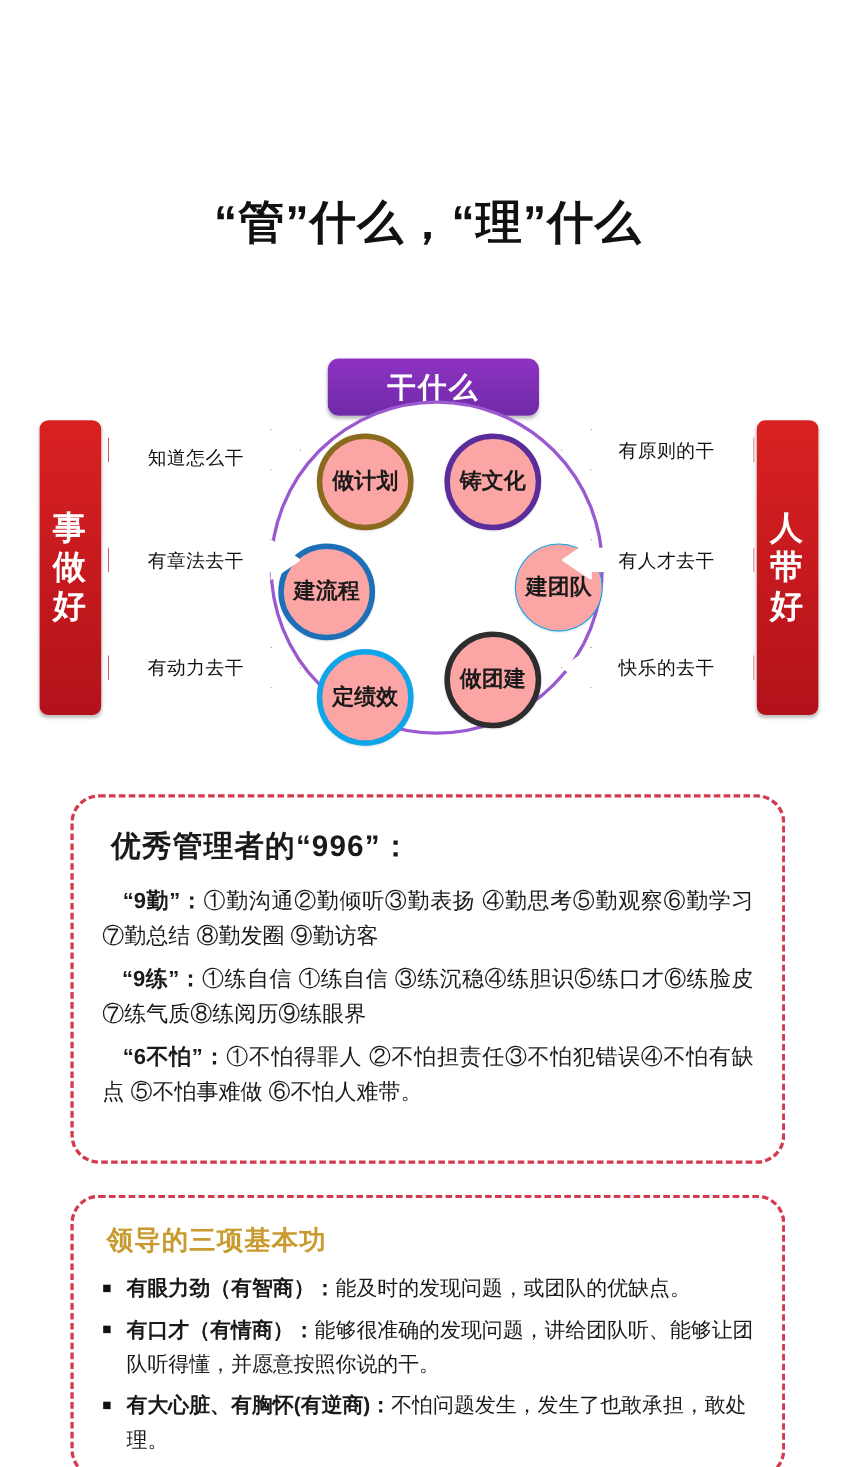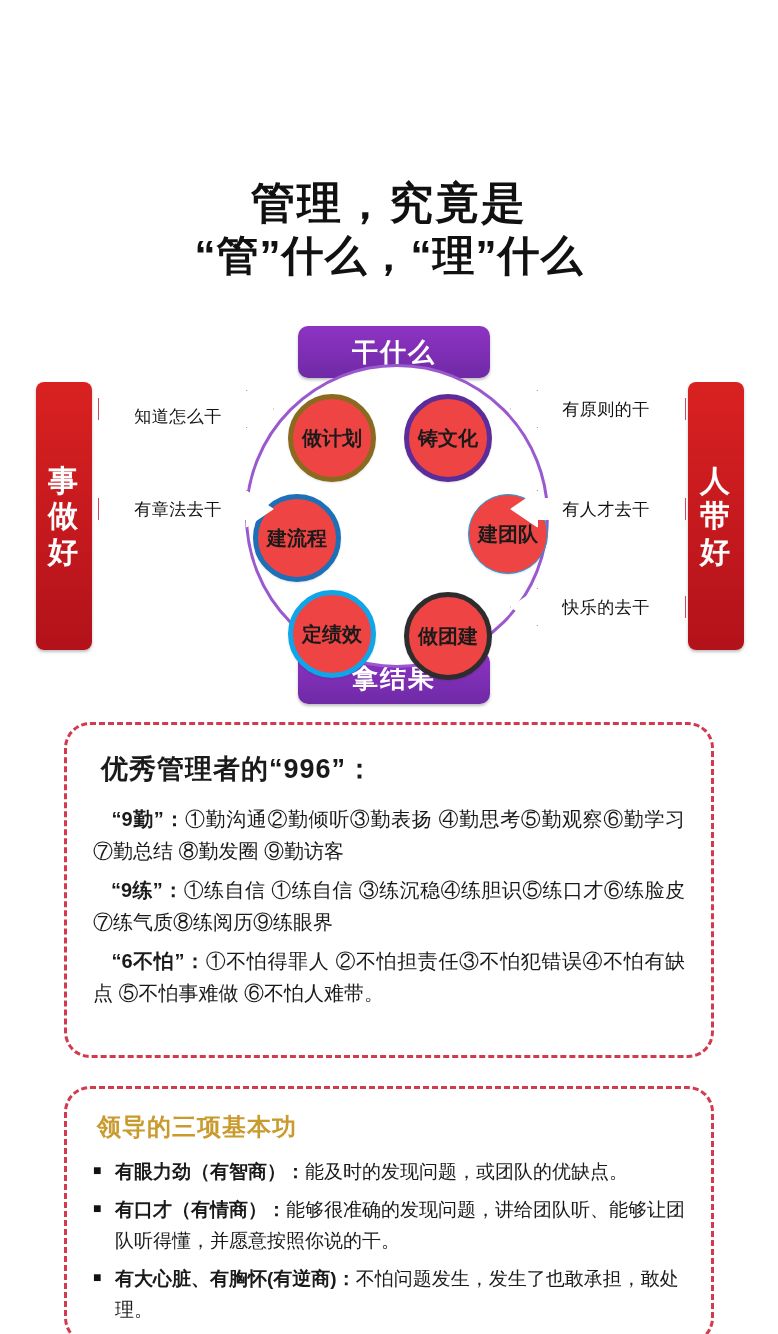--- a/index.html
+++ b/index.html
@@ -71,37 +71,37 @@
     border: 3px solid #9b59d0;
     border-radius: 50%;
     background: #fff;
   }
 
   .node {
     position: absolute;
     width: 78px;
     height: 78px;
     border-radius: 50%;
-    background: #ef4444;
+    background: #fca5a5;
     display: flex;
     align-items: center;
     justify-content: center;
     font-size: 20px;
     font-weight: bold;
     color: #1a1a1a;
     box-shadow: 0 1px 2px rgba(0,0,0,.12);
     line-height: 1.1;
     text-align: center;
   }
   .node.n0 { left: 288px; top: 76px; border: 5px solid #8a6a1f; }
   .node.n1 { left: 404px; top: 76px; border: 5px solid #5b2d9b; }
   .node.n2 { left: 253px; top: 176px; border: 5px solid #1d6fb8; }
   .node.n3 { left: 468px; top: 176px; border: 1px solid #0ea5e9; }
   .node.n4 { left: 288px; top: 272px; border: 5px solid #0ea5e9; }
-  .node.n5 { left: 404px; top: 274px; border: 5px solid #2d2d2d; }
+  .node.n5 { left: 404px; top: 256px; border: 5px solid #2d2d2d; }
 
   
   .side-bar {
     position: absolute;
     top: 64px;
     width: 56px;
     height: 268px;
     background: linear-gradient(180deg, #d92121 0%, #b3121b 100%);
     border-radius: 8px;
     color: #fff;
@@ -218,28 +218,26 @@
     line-height: 1.9;
     color: #111;
   }
   .bullet-body { flex: 1 1 auto; }
   .bullet-body b { font-weight: bold; }
 </style>
 </head>
 <body>
 
 <div class="title-block">
-  <div class="title-line l1">管理，究竟是</div>
   <div class="title-line l2">“管”什么，“理”什么</div>
 </div>
 
 <div class="diagram">
 
   <div class="cap cap-top">干什么</div>
-  <div class="cap cap-bottom">拿结果</div>
 
   <div class="big-circle"></div>
 
   <div class="node n0">做计划</div>
   <div class="node n1">铸文化</div>
   <div class="node n2">建流程</div>
   <div class="node n3">建团队</div>
   <div class="node n4">定绩效</div>
   <div class="node n5">做团建</div>
 
@@ -255,20 +253,24 @@
   </div>
 
   <div class="arrow left a-l1">
     <div class="body"></div>
     <div class="txt">知道怎么干</div>
   </div>
   <div class="arrow left a-l2">
     <div class="body"></div>
     <div class="txt">有章法去干</div>
   </div>
+  <div class="arrow left a-l3">
+    <div class="body"></div>
+    <div class="txt">有动力去干</div>
+  </div>
 
   <div class="arrow right a-r1">
     <div class="body"></div>
     <div class="txt">有原则的干</div>
   </div>
   <div class="arrow right a-r2">
     <div class="body"></div>
     <div class="txt">有人才去干</div>
   </div>
   <div class="arrow right a-r3">

